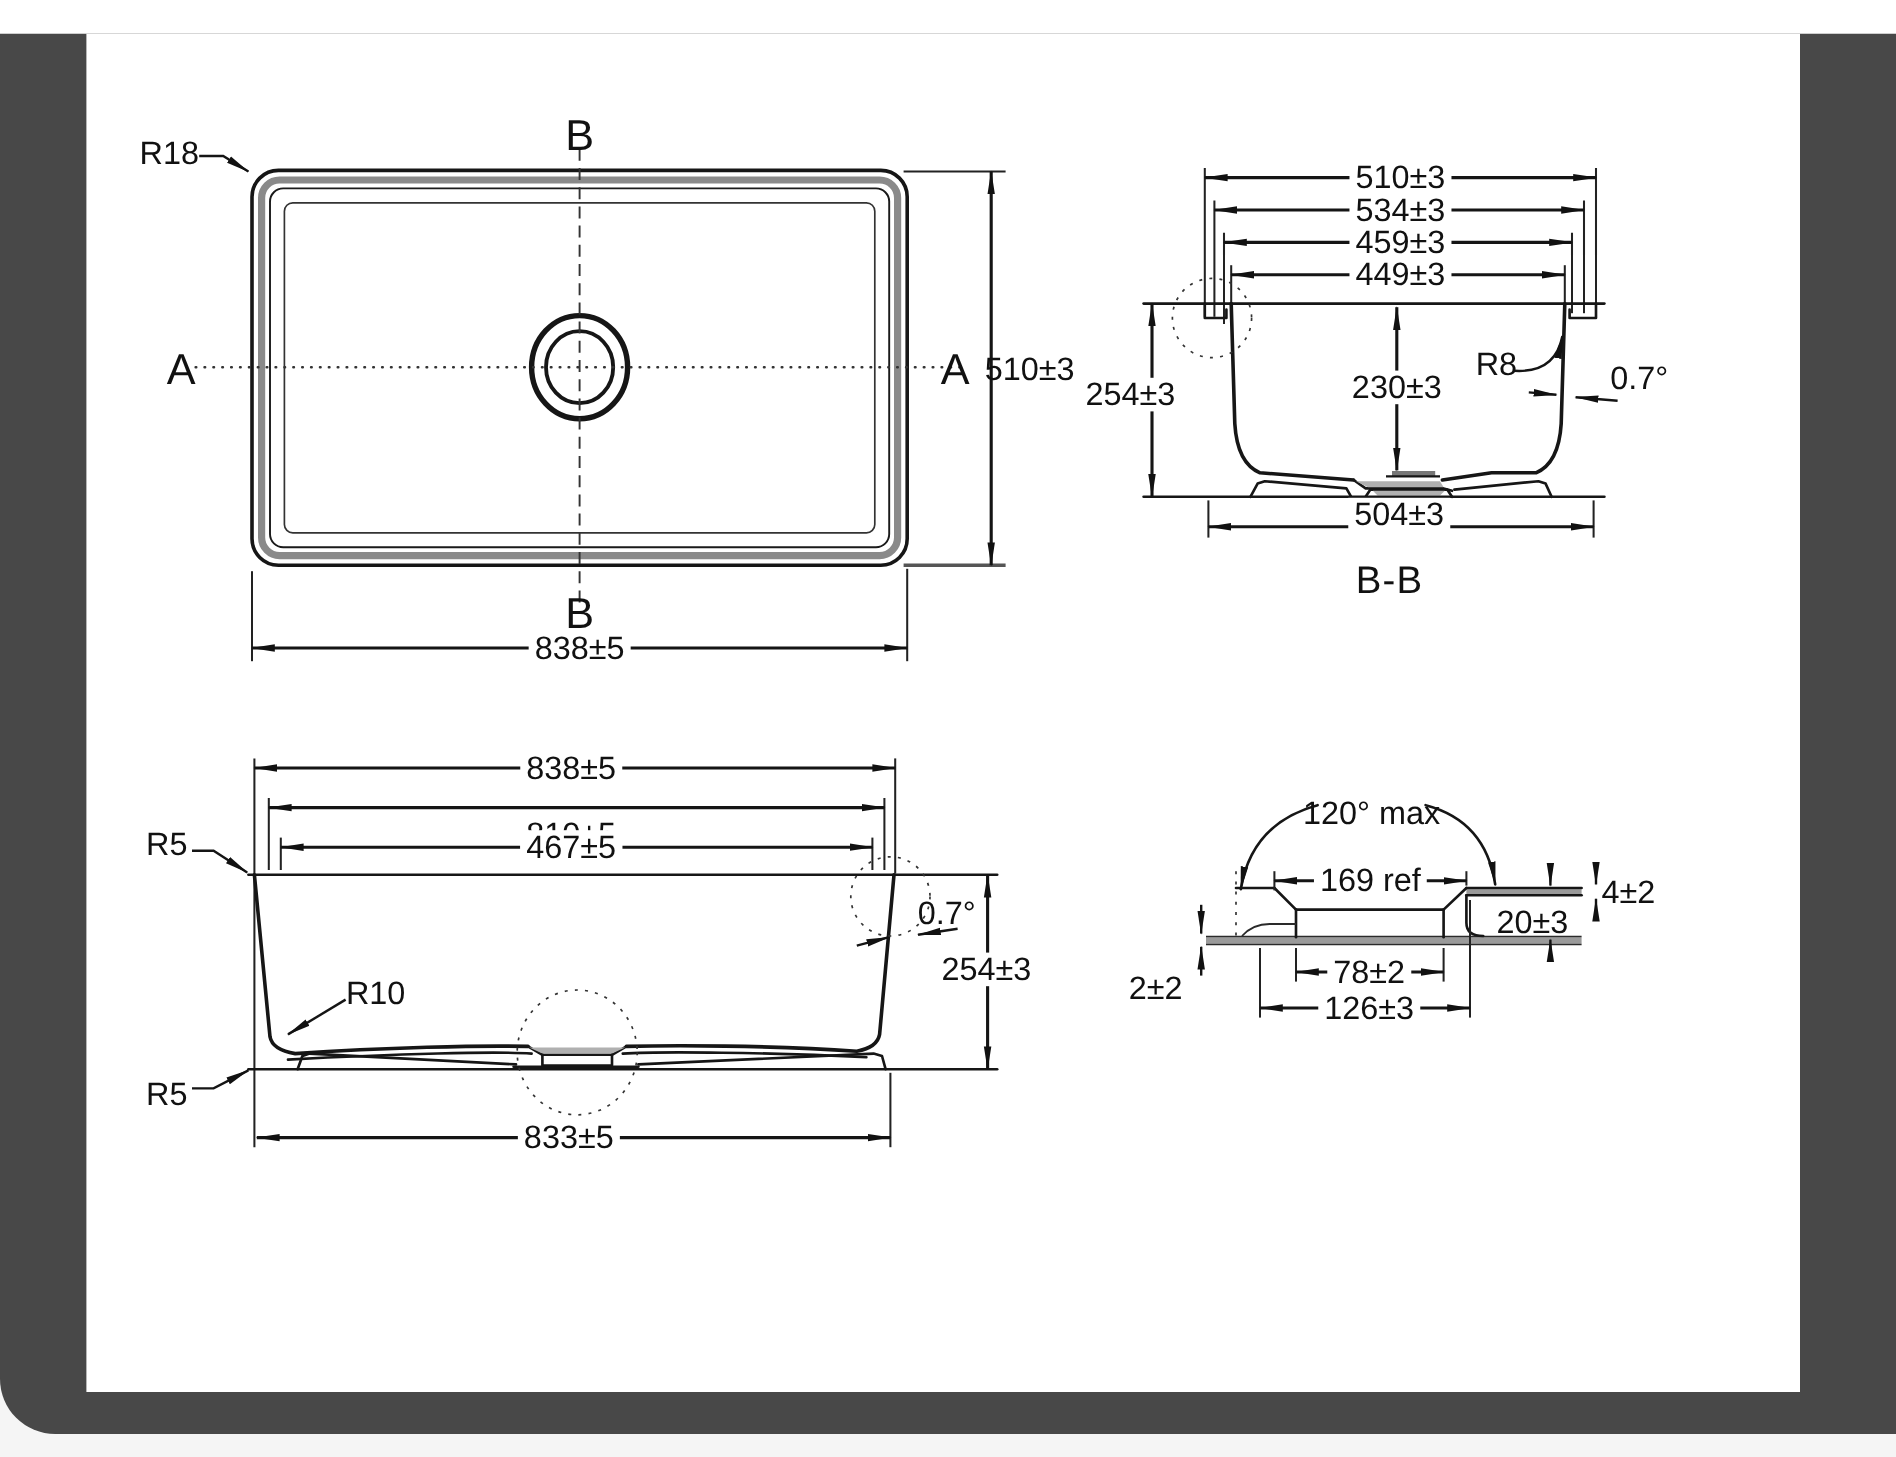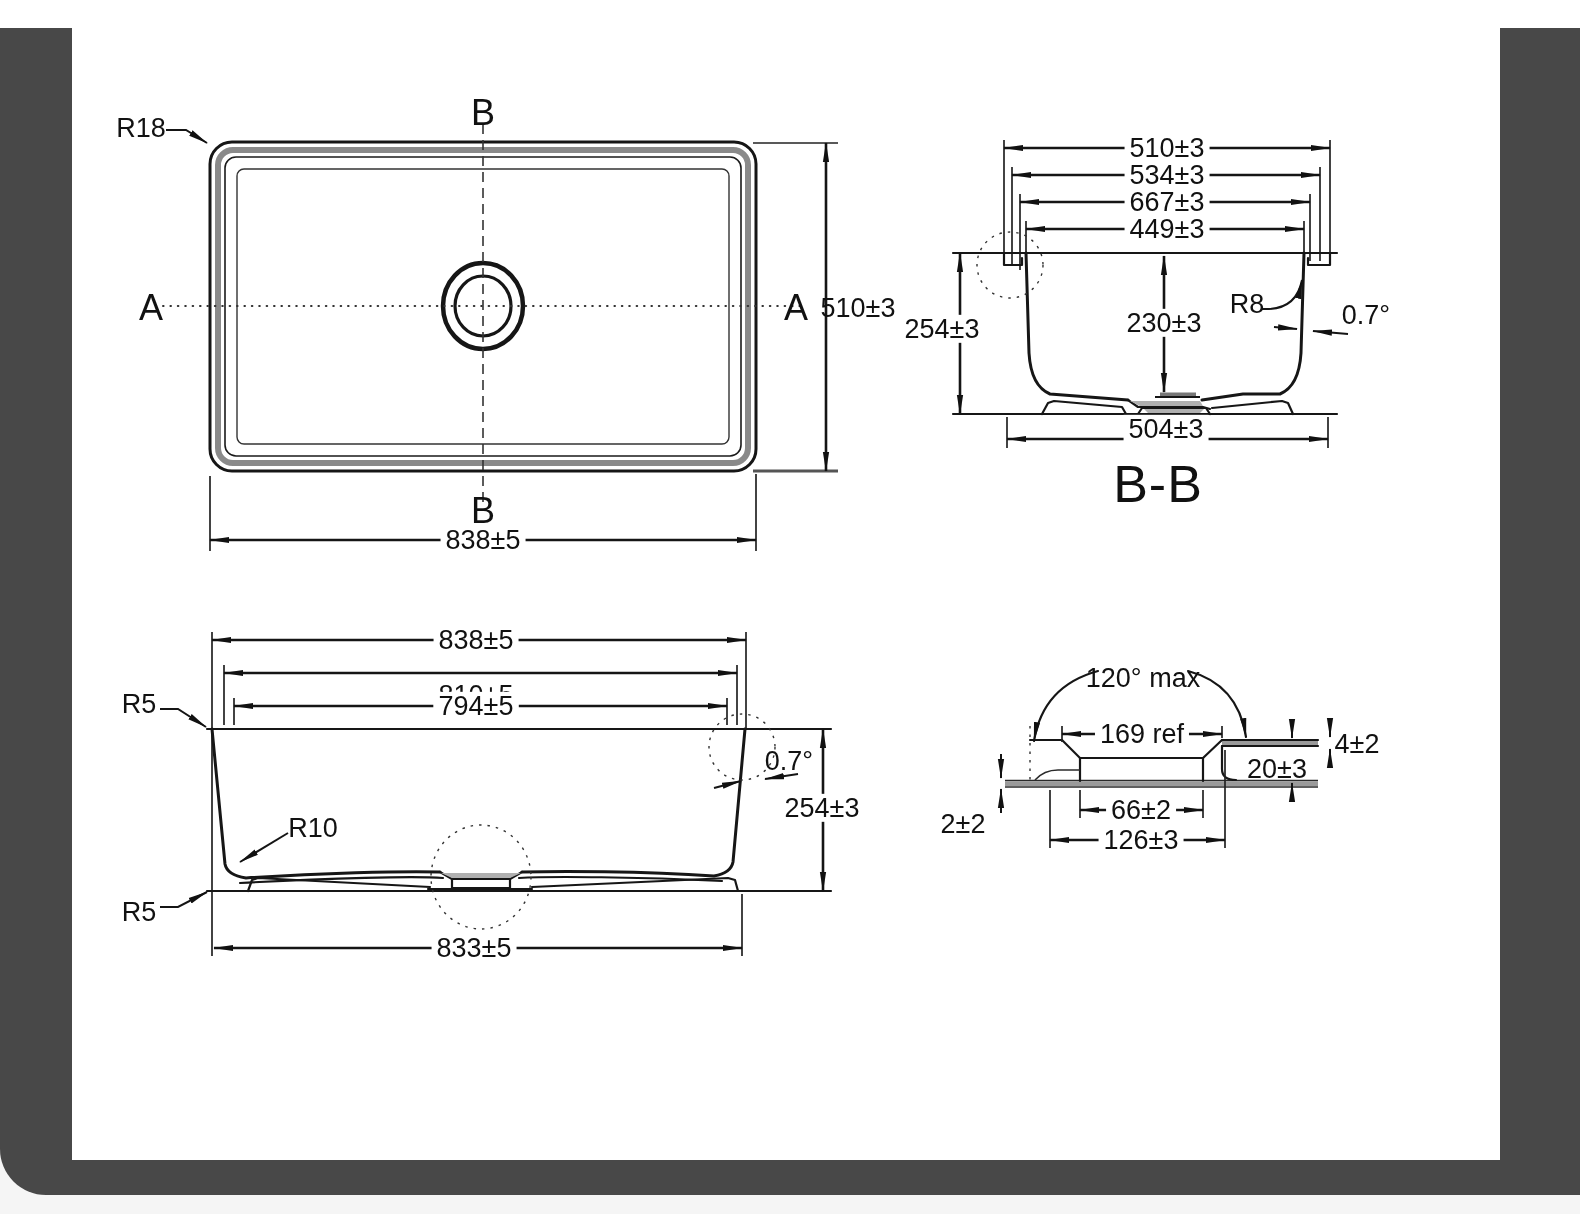--- a/index.html
+++ b/index.html
@@ -7,21 +7,21 @@
         font-family:"Liberation Sans",sans-serif;margin-top:28px;}
   .frame{position:absolute;left:0;top:0;width:1580px;height:1167px;background:#484848;
          border-bottom-left-radius:46px;}
   .canvas{position:absolute;left:72px;top:0;width:1428px;height:1132px;background:#ffffff;}
   .drawing{position:absolute;left:0;top:0;}
   .labels{position:absolute;left:0;top:0;width:1580px;height:1214px;pointer-events:none;}
   .lbl{position:absolute;transform:translate(-50%,-50%);font-size:27px;color:#111;
        white-space:nowrap;line-height:1.05;}
   .bg{background:#ffffff;padding:0 5px;}
   .sec{font-size:36px;}
-  .ttl{font-size:52px;letter-spacing:1px;}
+  .ttl{font-size:32px;letter-spacing:1px;}
   
   .dim{stroke:#151515;stroke-width:2.6;marker-start:url(#arr);marker-end:url(#arr);}
   .ld{stroke:#151515;stroke-width:2;fill:none;marker-end:url(#arr);}
   .ext{stroke:#222;stroke-width:1.7;}
   .o3{stroke:#161616;stroke-width:3;fill:none;stroke-linejoin:round;stroke-linecap:round;}
   .o2{stroke:#161616;stroke-width:2.2;fill:none;stroke-linejoin:round;stroke-linecap:round;}
   .t1{stroke:#2a2a2a;stroke-width:1.5;fill:none;}
   .dotc{stroke:#333;stroke-width:1.4;fill:none;stroke-dasharray:2.5,6;}
   .ctrh{stroke:#333;stroke-width:2;stroke-dasharray:0.6,6.8;stroke-linecap:round;}
   .ctrv{stroke:#333;stroke-width:1.6;stroke-dasharray:10,6;}
@@ -178,40 +178,40 @@
     <div class="lbl" style="left:141px;top:100px">R18</div>
     <div class="lbl sec" style="left:483px;top:85px">B</div>
     <div class="lbl sec" style="left:483px;top:483px">B</div>
     <div class="lbl sec" style="left:151px;top:280px">A</div>
     <div class="lbl sec" style="left:796px;top:280px">A</div>
     <div class="lbl" style="left:858px;top:280px">510±3</div>
     <div class="lbl bg" style="left:483px;top:512px">838±5</div>
 
     <div class="lbl bg" style="left:1167px;top:120px">510±3</div>
     <div class="lbl bg" style="left:1167px;top:147px">534±3</div>
-    <div class="lbl bg" style="left:1167px;top:174px">667±3</div>
+    <div class="lbl bg" style="left:1167px;top:174px">459±3</div>
     <div class="lbl bg" style="left:1167px;top:201px">449±3</div>
     <div class="lbl bg" style="left:942px;top:301px">254±3</div>
     <div class="lbl bg" style="left:1164px;top:295px">230±3</div>
     <div class="lbl" style="left:1247px;top:276px">R8</div>
     <div class="lbl" style="left:1366px;top:287px">0.7°</div>
     <div class="lbl bg" style="left:1166px;top:401px">504±3</div>
     <div class="lbl ttl" style="left:1158px;top:456px">B-B</div>
 
     <div class="lbl bg" style="left:476px;top:612px">838±5</div>
     <div class="lbl bg" style="left:476px;top:667px">810±5</div>
-    <div class="lbl bg" style="left:476px;top:678px">794±5</div>
+    <div class="lbl bg" style="left:476px;top:678px">467±5</div>
     <div class="lbl" style="left:139px;top:676px">R5</div>
     <div class="lbl" style="left:313px;top:800px">R10</div>
     <div class="lbl" style="left:139px;top:884px">R5</div>
     <div class="lbl" style="left:789px;top:733px">0.7°</div>
     <div class="lbl bg" style="left:822px;top:780px">254±3</div>
     <div class="lbl bg" style="left:474px;top:920px">833±5</div>
 
     <div class="lbl" style="left:1143px;top:650px">120° max</div>
     <div class="lbl bg" style="left:1142px;top:706px">169 ref</div>
     <div class="lbl" style="left:1357px;top:716px">4±2</div>
     <div class="lbl" style="left:1277px;top:741px">20±3</div>
     <div class="lbl" style="left:963px;top:796px">2±2</div>
-    <div class="lbl bg" style="left:1141px;top:782px">66±2</div>
+    <div class="lbl bg" style="left:1141px;top:782px">78±2</div>
     <div class="lbl bg" style="left:1141px;top:812px">126±3</div>
   </div>
 </div>
 
 </body></html>

